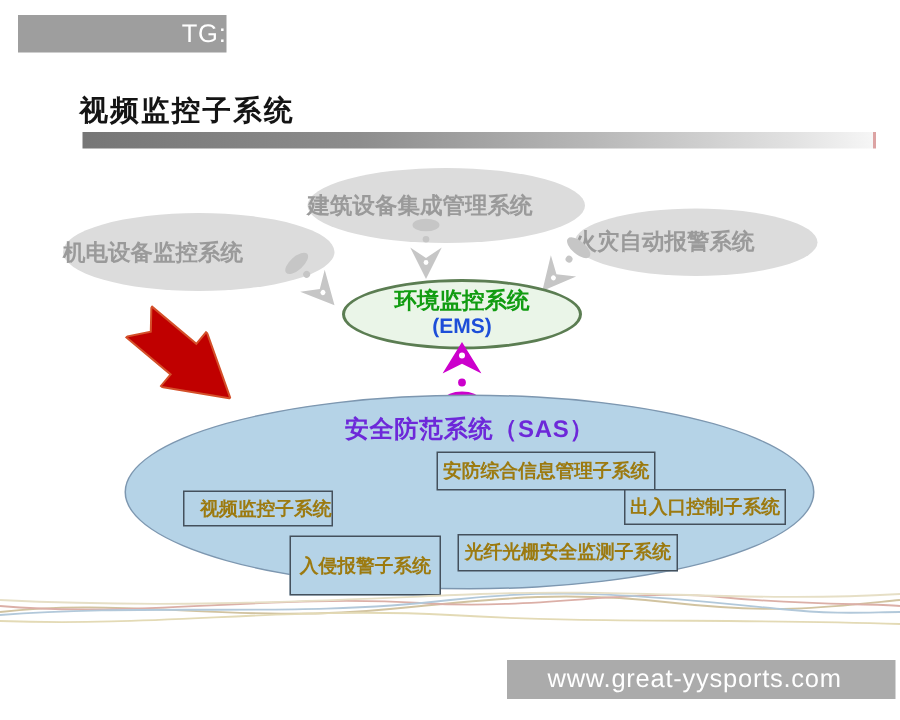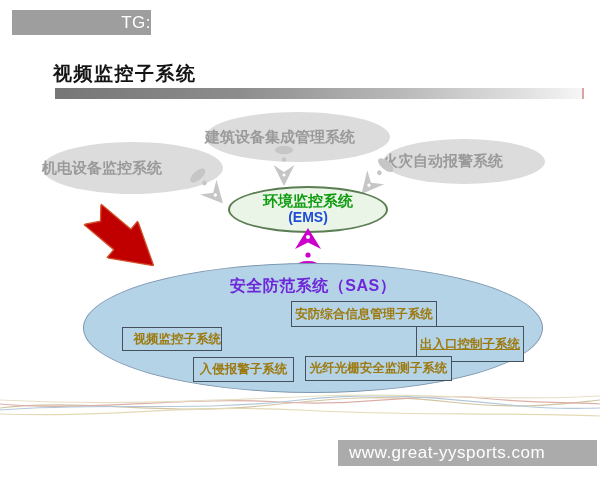--- a/index.html
+++ b/index.html
@@ -58,43 +58,43 @@
     font-size:16px; font-weight:bold; color:#6d28d9; letter-spacing:0.5px;
   }
   .subbox {
     position:absolute; border:1.2px solid #44505c; background:#b5d3e7;
     color:#9c7a10; font-weight:bold; font-size:12.5px;
     display:flex; align-items:center; justify-content:center;
     white-space:nowrap; box-sizing:border-box;
   }
   .box-info      { left:243px; top:301px; width:146px; height:26px;margin-left:48px; }
   .box-video     { left:122px; top:327px; width:100px; height:24px;justify-content:flex-end; }
-  .box-access    { left:416px; top:326px; width:108px; height:36px;text-decoration:underline; }
-  .box-intrusion { left:193px; top:357px; width:101px; height:25px; }
+  .box-access    { left:416px; top:326px; width:108px; height:24px; }
+  .box-intrusion { left:193px; top:357px; width:101px; height:40px; }
   .box-fiber     { left:305px; top:356px; width:147px; height:25px; }
 
   
   .flow-arrow { position:absolute; }
   .fa-left   { left:196px; top:166px; width:26px; height:44px; transform:rotate(-42deg); }
   .fa-center { left:272px; top:145px; width:24px; height:42px; }
   .fa-right  { left:362px; top:156px; width:26px; height:44px; transform:rotate(40deg); }
 
   
   .up-arrow { position:absolute; left:295px; top:228px; width:26px; height:44px; }
 
   
   .red-arrow { position:absolute; left:83px; top:216px; width:80px; height:48px; transform:rotate(40deg); }
 
   
   .waves { position:absolute; left:0; top:388px; width:600px; height:40px; }
 
   
   .bottom-banner {
     left:338px; top:440px; width:259px; height:26px; background:#ababab;
-    color:#ffffff; font-size:17px; line-height:26px; padding-left:11px;
+    color:#ffffff; font-size:17px; line-height:26px; padding-left:27px;
     box-sizing:border-box; letter-spacing:0.5px;
   }
 </style>
 </head>
 <body>
 
 <div class="slide">
 
   <div class="abs top-banner">
     <span>TG: MYYJJPP</span>

